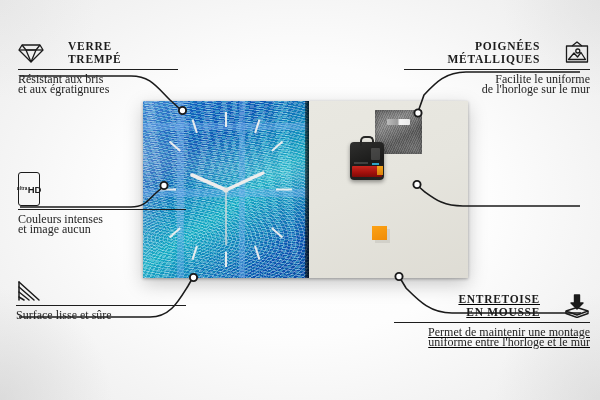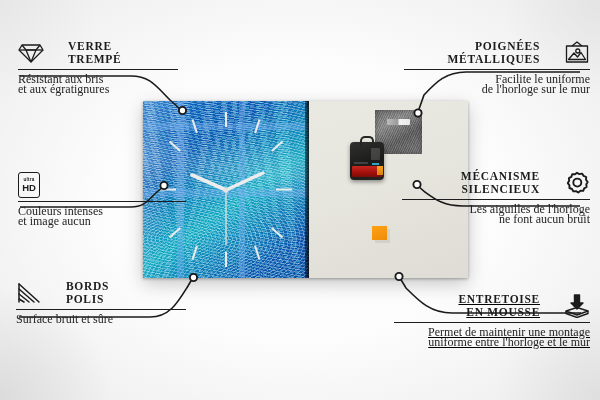--- a/index.html
+++ b/index.html
@@ -150,22 +150,22 @@
 
   
   #f-verre   { left:18px;  top:40px;  width:160px; }
   #f-hd      { left:18px;  top:172px; width:168px; }
   #f-bords   { left:16px;  top:280px; width:170px; }
   #f-poign   { right:10px; top:40px;  width:186px; }
   #f-meca    { right:10px; top:170px; width:188px; }
   #f-entre   { right:10px; top:293px; width:196px;text-decoration:underline; }
 
   .hd-box {
-    width:22px; height:26px; border:1.6px solid #1b1b1b; border-radius:3px;
-    display:flex; flex-direction:column; align-items:center; justify-content:center;
+    width:22px; height:34px; border:1.6px solid #1b1b1b; border-radius:3px;
+    display:flex; align-items:center; justify-content:center;
     line-height:1;
   }
   .hd-ultra { font-size:4.6px; font-weight:bold; letter-spacing:.2px; color:#1b1b1b; font-family:"Liberation Sans", sans-serif;}
   .hd-big { font-size:9.5px; font-weight:bold; color:#1b1b1b; font-family:"Liberation Sans", sans-serif; margin-top:.5px;}
 </style>
 </head>
 <body>
 
 <div id="stage">
 
@@ -282,60 +282,43 @@
     <div class="feat-head">
       <svg class="icon" width="26" height="22" viewBox="0 0 26 22">
         <g stroke="#1b1b1b" stroke-width="1.5" stroke-linecap="round">
           <line x1="3" y1="2" x2="23" y2="20"></line>
           <line x1="3" y1="7" x2="18" y2="20"></line>
           <line x1="3" y1="12" x2="13" y2="20"></line>
           <line x1="3" y1="17" x2="8" y2="20"></line>
           <line x1="3" y1="2" x2="3" y2="20"></line>
         </g>
       </svg>
-      <div class="feat-title">BORDS
-POLIS</div>
-    </div>
-    <div class="feat-rule"></div>
-    <div class="feat-sub">Surface bruit et sûre</div>
+    </div>
+    <div class="feat-rule"></div>
+    <div class="feat-sub">Surface lisse et sûre</div>
   </div>
 
   <div class="feature right" id="f-poign">
     <div class="feat-head">
       <div class="feat-title">POIGNÉES
 MÉTALLIQUES</div>
       <svg class="icon" width="26" height="24" viewBox="0 0 26 24">
         <g fill="none" stroke="#1b1b1b" stroke-width="1.3" stroke-linejoin="round">
           <path d="M8 5 L13 1 L18 5"></path>
           <rect x="2.5" y="5" width="21" height="16"></rect>
           <path d="M4.5 18.5 L10 12 L13.5 16 L17 11.5 L21.5 18.5 Z"></path>
           <circle cx="13.8" cy="10" r="2"></circle>
         </g>
       </svg>
     </div>
     <div class="feat-rule"></div>
     <div class="feat-sub">Facilite le uniforme
 de l'horloge sur le mur</div>
   </div>
 
-  <div class="feature right" id="f-meca">
-    <div class="feat-head">
-      <div class="feat-title">MÉCANISME
-SILENCIEUX</div>
-      <svg class="icon" width="26" height="25" viewBox="0 0 26 25">
-        <g fill="none" stroke="#1b1b1b" stroke-width="1.9" stroke-linejoin="round">
-          <path d="M13 1.8 L15.4 3.1 L18.1 2.6 L19.6 4.9 L22.2 6 L22 8.7 L23.7 11 L22.3 13.3 L22.6 16 L20.2 17.3 L19.2 19.9 L16.5 19.8 L14.3 21.5 L12 20.1 L9.3 20.4 L8 18 L5.4 17 L5.5 14.3 L3.8 12.1 L5.2 9.8 L4.9 7.1 L7.3 5.8 L8.3 3.2 L11 3.3 Z"></path>
-          <circle cx="13.3" cy="11.6" r="4"></circle>
-        </g>
-      </svg>
-    </div>
-    <div class="feat-rule"></div>
-    <div class="feat-sub">Les aiguilles de l'horloge
-ne font aucun bruit</div>
-  </div>
 
   <div class="feature right" id="f-entre">
     <div class="feat-head">
       <div class="feat-title">ENTRETOISE
 EN MOUSSE</div>
       <svg class="icon" width="26" height="24" viewBox="0 0 26 24">
         <g fill="none" stroke="#1b1b1b" stroke-width="1.4" stroke-linejoin="round">
           <path d="M10.5 1 H15.5 V9 H19 L13 15 L7 9 H10.5 Z" fill="#1b1b1b"></path>
           <path d="M13 13.5 L24 17 L13 21 L2 17 Z"></path>
           <path d="M2 17 V19.5 L13 23.5 L24 19.5 V17"></path>

